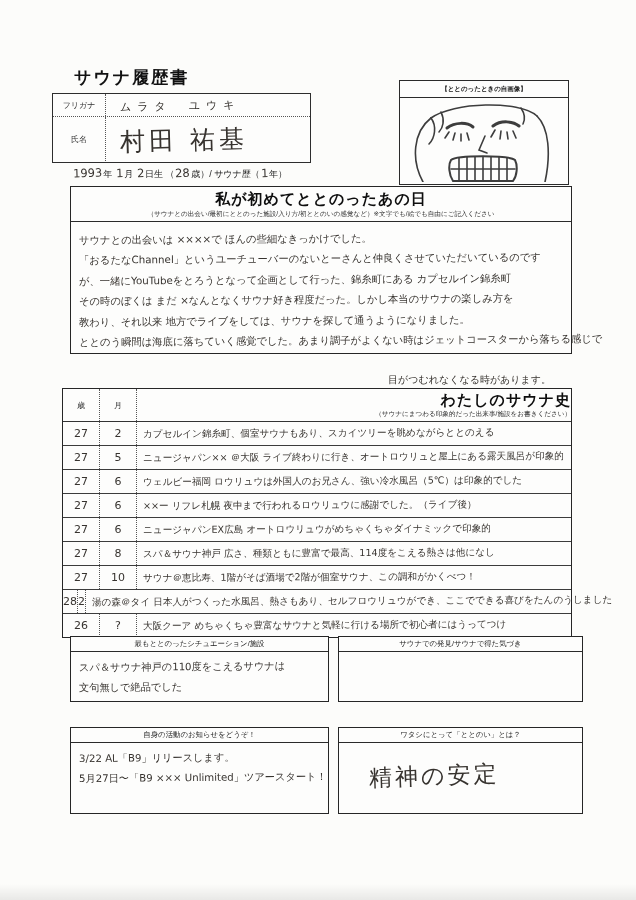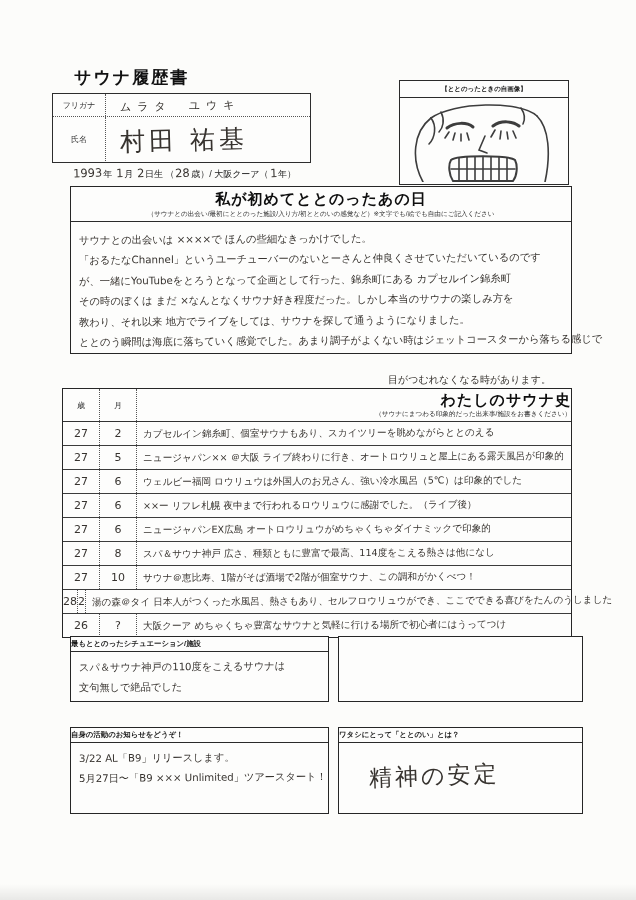--- a/index.html
+++ b/index.html
@@ -54,21 +54,21 @@
   .h-main .s{font-size:6.6px;color:#2b2b2b;}
   .trow{display:flex;height:23px;border-bottom:1px solid #3c3c3c;}
   .trow:last-child{border-bottom:none;}
   .t-age{width:36px;border-right:1px dotted #555;display:flex;align-items:center;justify-content:center;font-size:11px;}
   .t-mon{width:36px;border-right:1px dotted #555;display:flex;align-items:center;justify-content:center;font-size:11px;}
   .t-note{flex:1;display:flex;align-items:center;padding-left:6px;font-size:9.6px;white-space:nowrap;overflow:visible;transform:rotate(-0.3deg);}
   .hist-foot{left:385px;top:638px;font-size:12px;text-align:center;}
 
   
   .bbox{border:1.7px solid #262626;background:#fdfdfc;}
-  .bbox .bh{border-bottom:1.3px solid #2a2a2a;font-size:7.4px;font-weight:bold;padding:2px 0;color:#1a1a1a;}
+  .bbox .bh{border-bottom:1.3px solid #2a2a2a;text-align:center;font-size:7.4px;font-weight:normal;padding:2px 0;color:#1a1a1a;}
   .bbox .bc{padding:5px 8px;}
   .bbox .bl{font-size:10.2px;line-height:20px;white-space:nowrap;transform:rotate(-0.5deg);}
   .box-a{left:70px;top:636px;width:257px;height:64px;}
   .box-b{left:338px;top:636px;width:243px;height:64px;}
   .box-c{left:70px;top:727px;width:257px;height:85px;}
   .box-d{left:338px;top:727px;width:243px;height:85px;}
   .box-d .ans{font-size:23px;letter-spacing:3px;margin:16px 0 0 30px;transform:rotate(-2deg);}
 </style>
 </head>
 <body>
@@ -81,21 +81,21 @@
     <div class="p-row furi">
       <div class="p-label">フリガナ</div>
       <div class="p-val hw">ムラタ　ユウキ</div>
     </div>
     <div class="p-row name">
       <div class="p-label">氏名</div>
       <div class="p-val hw">村田 祐基</div>
     </div>
   </div>
   <div class="abs birth">
-    <span class="hw n">1993</span><span>年 </span><span class="hw n">1</span><span>月 </span><span class="hw n">2</span><span>日生 （</span><span class="hw n">28</span><span>歳）/ 大阪クーア（</span><span class="hw n">1</span><span>年）</span>
+    <span class="hw n">1993</span><span>年 </span><span class="hw n">1</span><span>月 </span><span class="hw n">2</span><span>日生 （</span><span class="hw n">28</span><span>歳）/ サウナ歴（</span><span class="hw n">1</span><span>年）</span>
   </div>
 
   <div class="abs portrait">
     <div class="cap">【ととのったときの自画像】</div>
     <svg viewBox="0 0 166 84">
       <g stroke="#3d3d3d" fill="none" stroke-width="1.6" stroke-linecap="round">
         <path d="M22 84 C10 62 12 34 30 20"></path>
         <path d="M30 20 C52 4 118 2 136 18"></path>
         <path d="M136 18 C148 30 150 56 144 84"></path>
         <path d="M30 20 C36 28 34 40 28 46"></path>
@@ -188,20 +188,21 @@
 
   <div class="abs bbox box-a">
     <div class="bh">最もととのったシチュエーション/施設</div>
     <div class="bc">
       <div class="bl hw">スパ＆サウナ神戸の110度をこえるサウナは</div>
       <div class="bl hw">文句無しで絶品でした</div>
     </div>
   </div>
 
   <div class="abs bbox box-b">
+    <div class="bh">サウナでの発見/サウナで得た気づき</div>
   </div>
 
   <div class="abs bbox box-c">
     <div class="bh">自身の活動のお知らせをどうぞ！</div>
     <div class="bc">
       <div class="bl hw">3/22 AL「B9」リリースします。</div>
       <div class="bl hw">5月27日〜「B9 ××× Unlimited」ツアースタート！</div>
     </div>
   </div>
 

